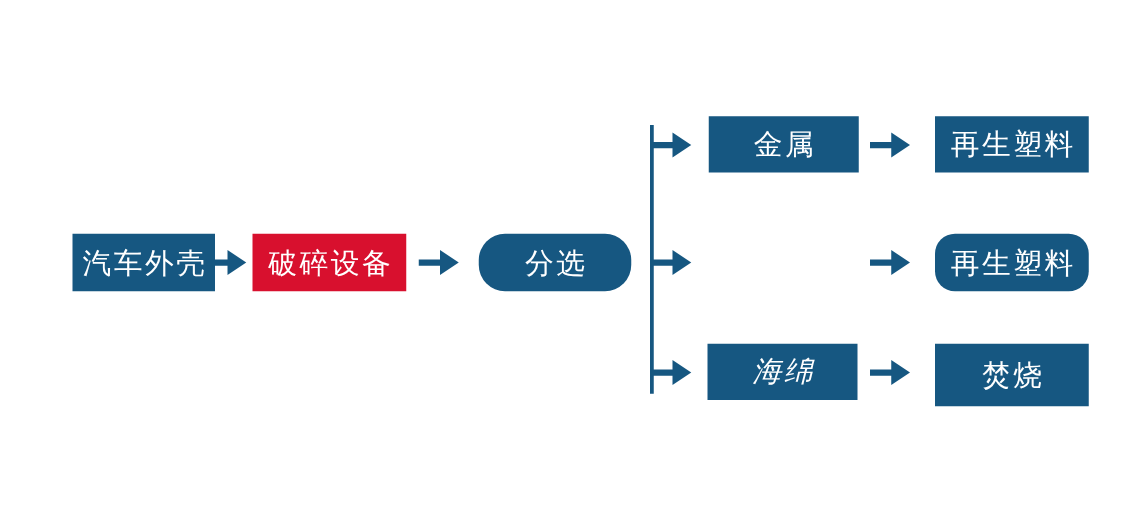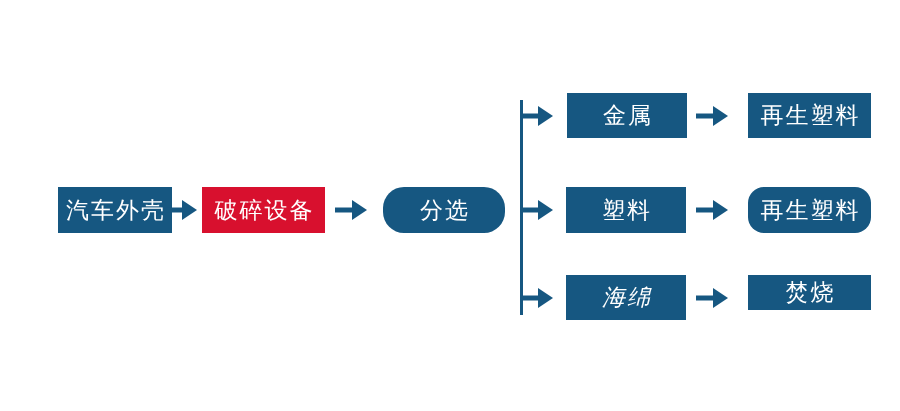--- a/index.html
+++ b/index.html
@@ -102,35 +102,32 @@
     <span>金属</span>
   </div>
   <svg class="arrow" style="left:695px; top:103px;" width="34" height="26" viewBox="0 0 34 26">
     <line x1="1" y1="13" x2="21" y2="13"></line>
     <polygon points="18,3 33,13 18,23"></polygon>
   </svg>
   <div class="node" style="left:748px; top:93px; width:123px; height:45px;">
     <span>再生塑料</span>
   </div>
 
-  <div class="node" style="left:566px; top:187px; width:120px; height:46px;">
-    <span>塑料</span>
-  </div>
   <svg class="arrow" style="left:695px; top:197px;" width="34" height="26" viewBox="0 0 34 26">
     <line x1="1" y1="13" x2="21" y2="13"></line>
     <polygon points="18,3 33,13 18,23"></polygon>
   </svg>
   <div class="node" style="left:748px; top:187px; width:123px; height:46px;border-radius:16px;">
     <span>再生塑料</span>
   </div>
 
   <div class="node" style="left:566px; top:275px; width:120px; height:45px;font-style:italic;">
     <span>海绵</span>
   </div>
   <svg class="arrow" style="left:695px; top:285px;" width="34" height="26" viewBox="0 0 34 26">
     <line x1="1" y1="13" x2="21" y2="13"></line>
     <polygon points="18,3 33,13 18,23"></polygon>
   </svg>
-  <div class="node" style="left:748px; top:275px; width:123px; height:35px;">
+  <div class="node" style="left:748px; top:275px; width:123px; height:50px;">
     <span>焚烧</span>
   </div>
 
 </div>
 
 </body></html>

